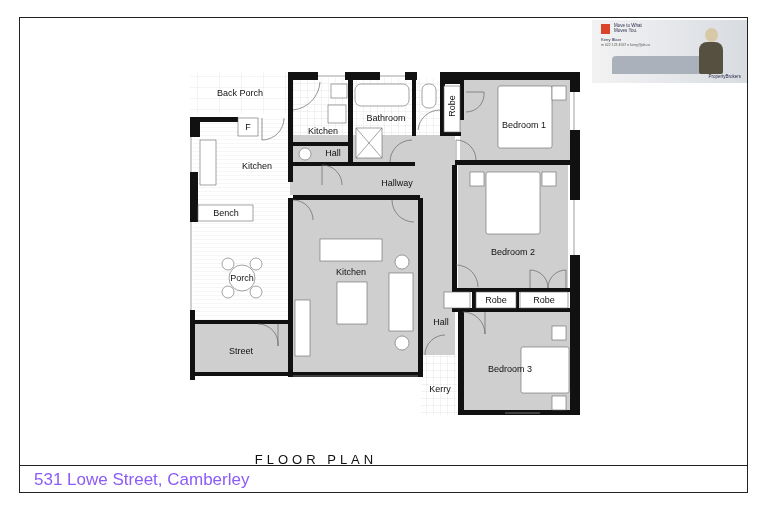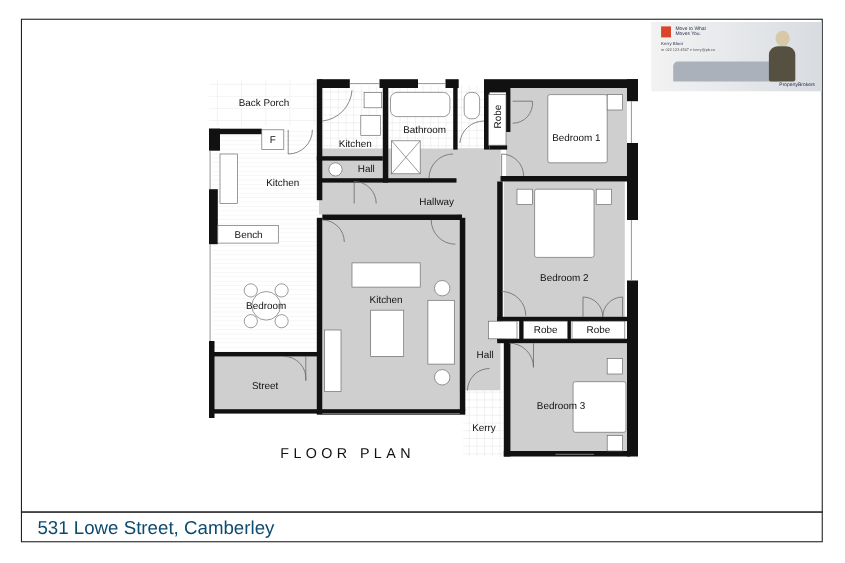--- a/index.html
+++ b/index.html
@@ -1,20 +1,20 @@
 <!DOCTYPE html>
 <html><head>
 <meta charset="utf-8">
 <style>
   html,body{margin:0;padding:0;background:#fff;}
   body{width:768px;height:512px;position:relative;overflow:hidden;font-family:"Liberation Sans",sans-serif;color:#111;}
   .frame{position:absolute;left:19px;top:17px;width:729px;height:449px;border:1px solid #222;box-sizing:border-box;}
   .footer{position:absolute;left:19px;top:465px;width:729px;height:28px;border:1px solid #222;border-top:1px solid #222;box-sizing:border-box;}
-  .address{position:absolute;left:14px;top:4px;font-size:17px;color:#0c4a6e;}
-  .title{position:absolute;left:0;width:608px;top:404px;text-align:center;font-size:13px;letter-spacing:4px;color:#111;padding-left:24px;box-sizing:border-box;}
+  .address{position:absolute;left:14px;top:4px;font-size:17px;color:#8b5cf6;}
+  .title{position:absolute;left:0;width:608px;top:452px;text-align:center;font-size:13px;letter-spacing:4px;color:#111;padding-left:24px;box-sizing:border-box;}
   .banner{position:absolute;left:592px;top:20px;width:155px;height:63px;background:linear-gradient(90deg,#f2f2f2 0%,#e7e9ec 45%,#d8dbe0 100%);overflow:hidden;}
   .banner .logo{position:absolute;left:9px;top:4px;width:9px;height:10px;background:#d9442b;}
   .banner .t1{position:absolute;left:22px;top:3px;font-size:4.5px;color:#2a2a4a;line-height:5px;width:40px;}
   .banner .t2{position:absolute;left:9px;top:17px;font-size:4px;color:#2a2a4a;}
   .banner .t3{position:absolute;left:9px;top:23px;font-size:3.5px;color:#555;}
   .banner .sofa{position:absolute;left:20px;top:36px;width:95px;height:18px;background:#aab1ba;border-radius:4px 4px 0 0;}
   .banner .person{position:absolute;left:105px;top:6px;width:28px;height:48px;}
   .banner .person .head{position:absolute;left:8px;top:2px;width:13px;height:14px;background:#d7c9a8;border-radius:50%;}
   .banner .person .body{position:absolute;left:2px;top:16px;width:24px;height:32px;background:#55503f;border-radius:8px 8px 2px 2px;}
   .banner .brand{position:absolute;right:6px;bottom:4px;font-size:4.5px;color:#2a2a4a;}
@@ -170,21 +170,21 @@
   <span class="room-label" style="left:323px;top:131px">Kitchen</span>
   <span class="room-label" style="left:386px;top:118px">Bathroom</span>
   <span class="room-label" style="left:333px;top:153px">Hall</span>
   <span class="room-label v" style="left:452px;top:106px">Robe</span>
   <span class="room-label" style="left:524px;top:125px">Bedroom 1</span>
   <span class="room-label" style="left:248px;top:127px">F</span>
   <span class="room-label" style="left:257px;top:166px">Kitchen</span>
   <span class="room-label" style="left:397px;top:183px">Hallway</span>
   <span class="room-label" style="left:226px;top:213px">Bench</span>
   <span class="room-label" style="left:513px;top:252px">Bedroom 2</span>
-  <span class="room-label" style="left:242px;top:278px">Bedroom</span>
+  <span class="room-label" style="left:242px;top:278px">Porch</span>
   <span class="room-label" style="left:351px;top:272px">Kitchen</span>
   <span class="room-label" style="left:496px;top:300px">Robe</span>
   <span class="room-label" style="left:544px;top:300px">Robe</span>
   <span class="room-label" style="left:441px;top:322px">Hall</span>
   <span class="room-label" style="left:241px;top:351px">Street</span>
   <span class="room-label" style="left:510px;top:369px">Bedroom 3</span>
   <span class="room-label" style="left:440px;top:389px">Kerry</span>
 </div>
 
 <div class="title">FLOOR PLAN</div>

